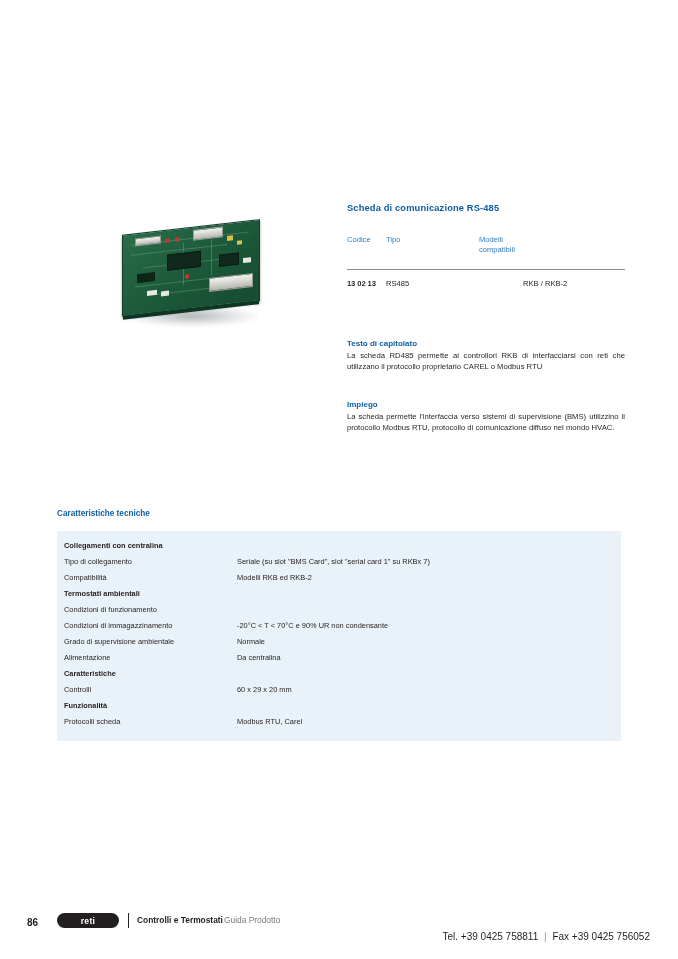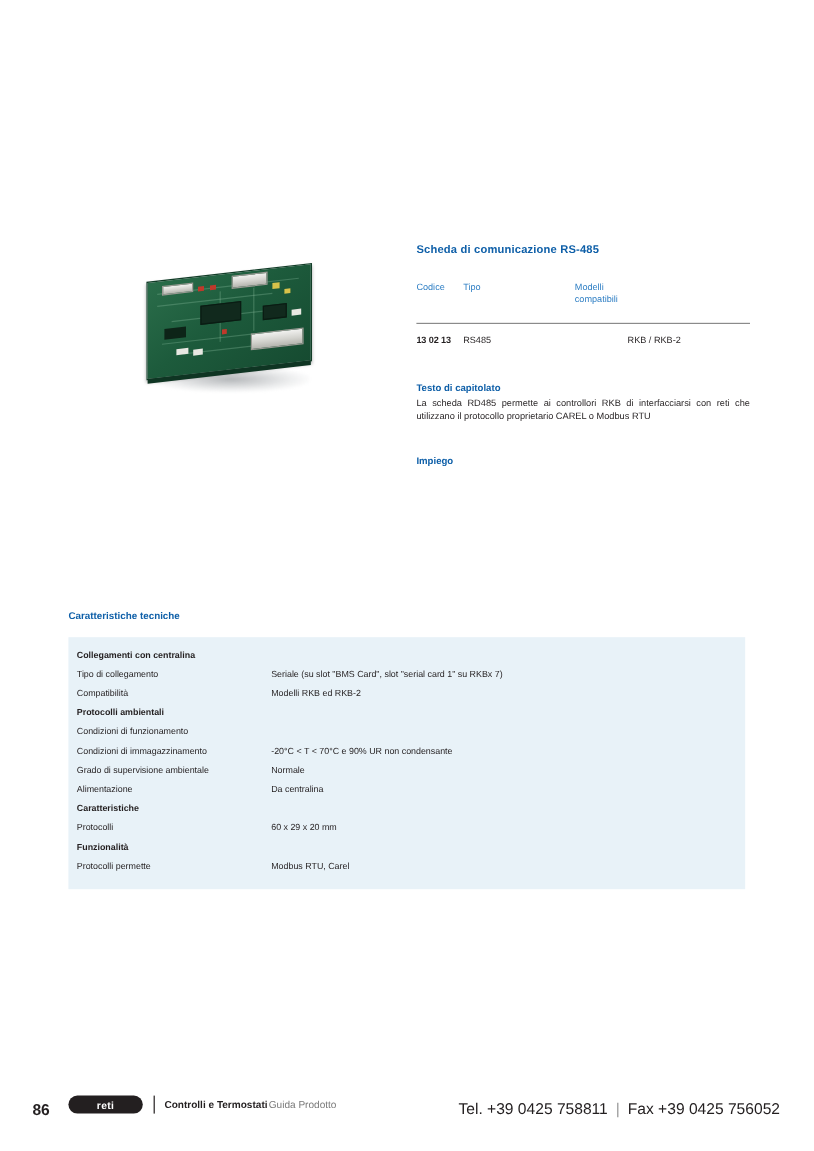--- a/index.html
+++ b/index.html
@@ -143,21 +143,21 @@
     position: absolute;
     left: 57px;
     top: 531px;
     width: 564px;
     background: #e8f2f8;
     padding: 8px 0 10px 0;
   }
   .trow {
     position: relative;
     min-height: 16px;
-    padding: 1px 0 2px 1px;
+    padding: 1px 0 2px 12px;
   }
   .tlabel {
     position: absolute;
     left: 7px;
     top: 1px;
     font-size: 7.4px;
     line-height: 11px;
   }
   .tvalue {
     margin-left: 168px;
@@ -174,21 +174,21 @@
     position: absolute;
     left: 0;
     right: 0;
     bottom: 24px;
     height: 22px;
   }
   .pg-num {
     position: absolute;
     left: 27px;
     top: 4px;
-    font-size: 13px;
+    font-size: 10px;
     font-weight: bold;
   }
   .logo {
     position: absolute;
     left: 57px;
     top: 0px;
     width: 62px;
     height: 15px;
     background: #231f20;
     border-radius: 7.5px;
@@ -219,22 +219,22 @@
   .flight {
     position: absolute;
     left: 224px;
     top: 2px;
     font-size: 8.4px;
     color: #7a7a7a;
   }
   .fcontact {
     position: absolute;
     right: 28px;
-    top: 3px;
-    font-size: 13px;
+    top: 18px;
+    font-size: 10px;
     color: #231f20;
     white-space: nowrap;
   }
   .fcontact .sep { color: #9a9a9a; padding: 0 3px; }
 </style>
 </head>
 <body>
 
 <div class="page">
 
@@ -282,47 +282,48 @@
     </div>
 
     <div class="rule"></div>
 
     <div class="table-row">
       <span class="td-codice">13 02 13</span>
       <span class="td-tipo">RS485</span>
       <span class="td-modelli">RKB / RKB-2</span>
     </div>
 
-    <div class="sec" style="margin-top:24px;">
+    <div class="sec" style="margin-top:44px;">
       <div class="sec-title">Testo di capitolato</div>
       <p class="sec-body">La scheda RD485 permette ai controllori RKB di interfacciarsi con reti che utilizzano il protocollo proprietario CAREL o Modbus RTU</p>
     </div>
 
     <div class="sec" style="margin-top:27px;">
       <div class="sec-title">Impiego</div>
+      <p class="sec-body">La scheda permette l'interfaccia verso sistemi di supervisione (BMS) utilizzino il protocollo Modbus RTU, protocollo di comunicazione diffuso nel mondo HVAC.</p>
     </div>
   </div>
 
   <div class="tech-heading">Caratteristiche tecniche</div>
 
   <div class="tech-table">
     <div class="trow group">
       <span class="tlabel">Collegamenti con centralina</span>
       <div class="tvalue"></div>
     </div>
     <div class="trow">
       <span class="tlabel">Tipo di collegamento</span>
       <div class="tvalue">Seriale (su slot "BMS Card", slot "serial card 1" su RKBx 7)</div>
     </div>
     <div class="trow">
       <span class="tlabel">Compatibilità</span>
       <div class="tvalue">Modelli RKB ed RKB-2</div>
     </div>
     <div class="trow group">
-      <span class="tlabel">Protocolli ambientali</span>
+      <span class="tlabel">Termostati ambientali</span>
       <div class="tvalue"></div>
     </div>
     <div class="trow">
       <span class="tlabel">Condizioni di funzionamento</span>
     </div>
     <div class="trow">
       <span class="tlabel">Condizioni di immagazzinamento</span>
       <div class="tvalue">-20°C &lt; T &lt; 70°C e 90% UR non condensante</div>
     </div>
     <div class="trow">
@@ -331,29 +332,29 @@
     </div>
     <div class="trow">
       <span class="tlabel">Alimentazione</span>
       <div class="tvalue">Da centralina</div>
     </div>
     <div class="trow group">
       <span class="tlabel">Caratteristiche</span>
       <div class="tvalue"></div>
     </div>
     <div class="trow">
-      <span class="tlabel">Protocolli</span>
+      <span class="tlabel">Controlli</span>
       <div class="tvalue">60 x 29 x 20 mm</div>
     </div>
     <div class="trow group">
       <span class="tlabel">Funzionalità</span>
       <div class="tvalue"></div>
     </div>
     <div class="trow">
-      <span class="tlabel">Protocolli permette</span>
+      <span class="tlabel">Protocolli scheda</span>
       <div class="tvalue">Modbus RTU, Carel</div>
     </div>
   </div>
 
   <div class="footer">
     <span class="pg-num">86</span>
     <span class="logo">reti</span>
     <span class="fdiv"></span>
     <span class="fbold">Controlli e Termostati</span>
     <span class="flight">Guida Prodotto</span>

